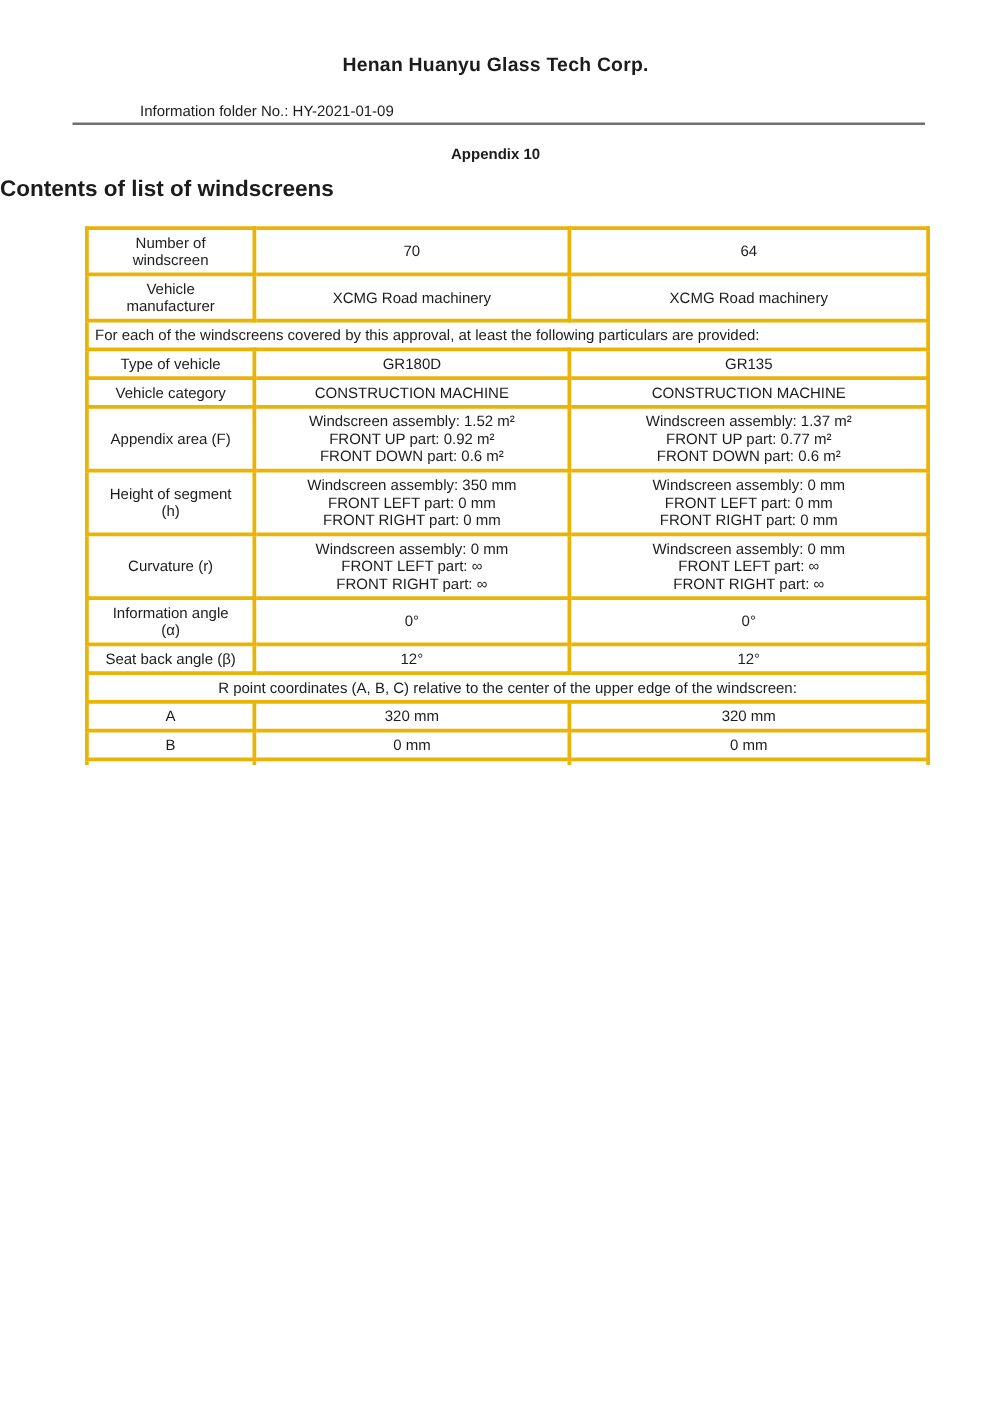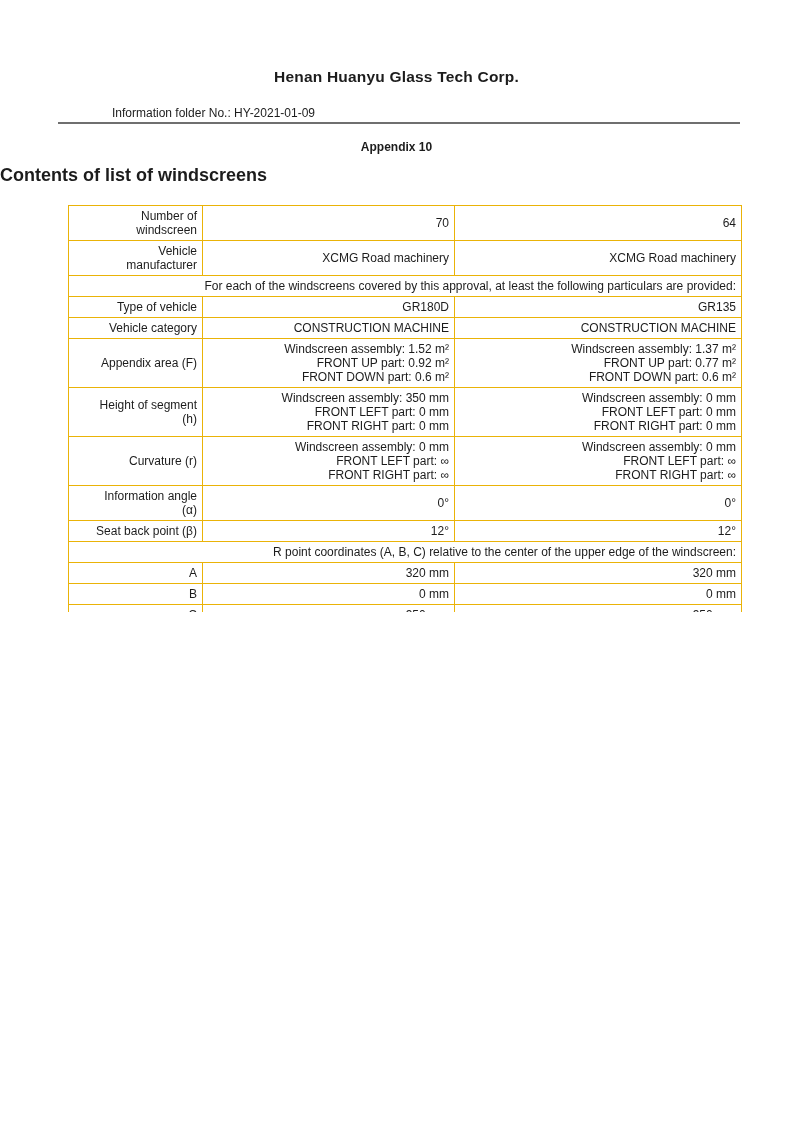--- a/index.html
+++ b/index.html
@@ -8,21 +8,21 @@
     width: 793px;
     height: 1122px;
     margin: 0 auto;
     background: #ffffff;
     font-family: "Liberation Sans", sans-serif;
     color: #1c1c1c;
     overflow: hidden;
   }
   .company {
     margin: 0;
-    padding-top: 68px;
+    padding-top: 44px;
     text-align: center;
     font-size: 15.5px;
     font-weight: bold;
     letter-spacing: 0.2px;
   }
   .meta {
     display: flex;
     justify-content: space-between;
     align-items: flex-end;
     margin: 20px 53px 0 58px;
@@ -51,25 +51,24 @@
   }
   table.ws {
     table-layout: fixed;
     border-collapse: collapse;
     margin: 19px 0 0 68px;
     width: 673px;
     font-size: 12px;
     line-height: 14px;
   }
   table.ws td {
-    border: 1px solid #eab308;
+    border: 3px solid #eab308;
     padding: 3px 5px;
     white-space: pre-line;
     vertical-align: middle;
-    text-align: right;
   }
   td.lab  { text-align: center; }
   td.val  { text-align: center; }
   td.note { text-align: left; padding-left: 6px; }
   td.cnote{ text-align: center; }
   .blank-area { position: absolute; left: 0; right: 0; bottom: 0; top: 612px; background: #ffffff; }
 </style>
 </head>
 <body>
 
@@ -147,21 +146,21 @@
 FRONT LEFT part: ∞
 FRONT RIGHT part: ∞</td>
       </tr>
       <tr>
         <td class="lab">Information angle
 (α)</td>
         <td class="val">0°</td>
         <td class="val">0°</td>
       </tr>
       <tr>
-        <td class="lab">Seat back point (β)</td>
+        <td class="lab">Seat back angle (β)</td>
         <td class="val">12°</td>
         <td class="val">12°</td>
       </tr>
 
       <tr>
         <td class="cnote" colspan="3">R point coordinates (A, B, C) relative to the center of the upper edge of the windscreen:</td>
       </tr>
       <tr>
         <td class="lab">A</td>
         <td class="val">320 mm</td>

